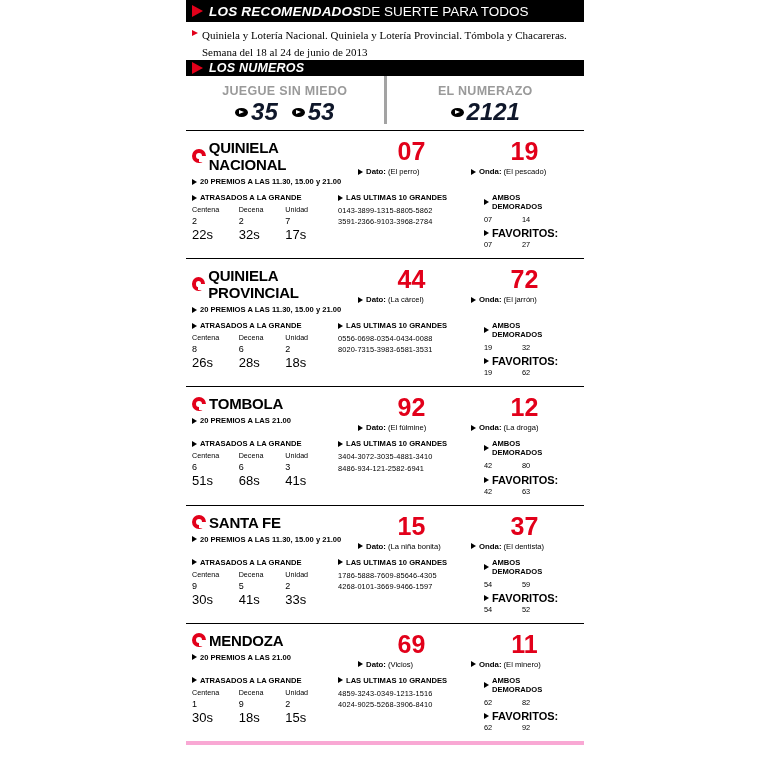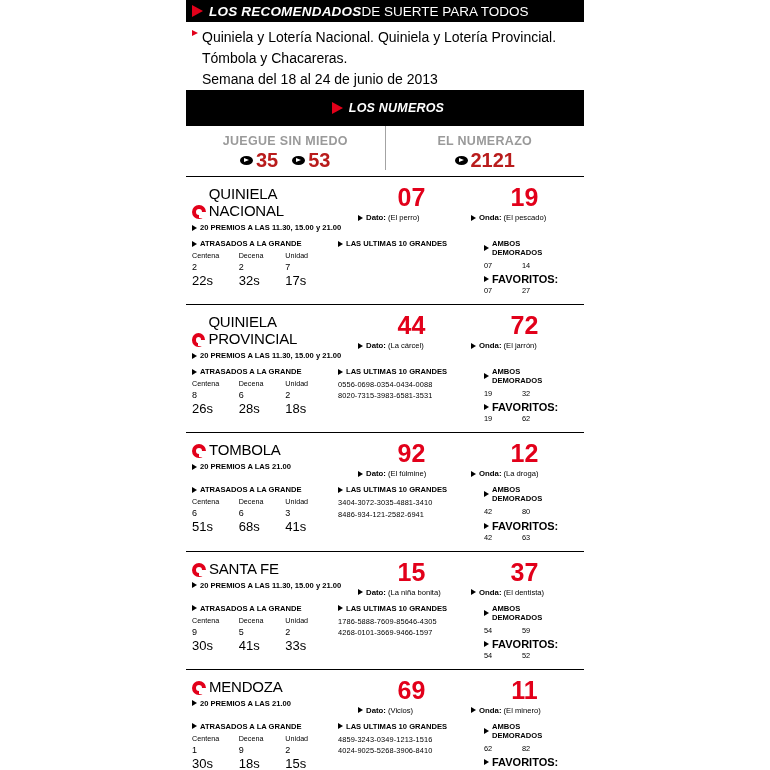--- a/index.html
+++ b/index.html
@@ -19,68 +19,68 @@
     height:22px;display:flex;align-items:center;
     padding-left:6px;
   }
   .blackbar .tri{
     width:0;height:0;border-left:11px solid #e2001a;
     border-top:6px solid transparent;border-bottom:6px solid transparent;
     margin-right:6px;
   }
   .blackbar .t1{font-weight:bold;font-size:13.5px;letter-spacing:.2px;font-style:italic;}
   .blackbar .t2{font-weight:normal;font-size:13.5px;margin-left:0;}
-  .blackbar.small{height:36px;justify-content:center;}
+  .blackbar.small{height:16px;}
   .blackbar.small .t1{font-size:12.5px;}
 
   
   .intro{padding:5px 6px 0 6px;}
   .introrow{display:flex;align-items:flex-start;font-size:8.6px;line-height:1.45;}
   .introrow .bullet{
     width:0;height:0;border-left:6px solid #e2001a;
     border-top:3.5px solid transparent;border-bottom:3.5px solid transparent;
     margin:3px 4px 0 0;flex:0 0 auto;
   }
-  .introtext{font-size:14px;line-height:1.5;}
+  .introtext{font-size:11px;line-height:1.5;font-family:Liberation Serif, serif;}
 
   .bignums{
     color:#e2001a;font-weight:bold;font-size:24px;
     text-align:center;letter-spacing:.5px;margin:7px 0 6px 0;
     white-space:nowrap;
   }
 
   
   .topcols{display:flex;border-bottom:1px solid #000;padding-bottom:6px;}
   .topcol{flex:1;text-align:center;padding-top:8px;}
-  .topcol.left{border-right:1px solid #a3a3a3;}
+  .topcol.left{border-right:3px solid #a3a3a3;}
   .topcap{
     color:#9a9a9a;font-weight:bold;font-size:12.5px;letter-spacing:.3px;
     margin-bottom:2px;
   }
   .topvals{display:flex;justify-content:center;align-items:center;gap:14px;}
   .bigred{
-    color:#b91c1c;font-weight:bold;font-size:20px;line-height:1;
-    display:flex;align-items:center;
+    color:#0f172a;font-weight:bold;font-size:24px;line-height:1;
+    display:flex;align-items:center;font-style:italic;
   }
   .ovalicon{
     display:inline-block;width:13px;height:9px;border-radius:50%;
     background:#000;position:relative;margin-right:3px;
   }
   .ovalicon:after{
     content:"";position:absolute;left:4px;top:2px;
     width:0;height:0;border-left:5px solid #fff;
     border-top:2.5px solid transparent;border-bottom:2.5px solid transparent;
   }
 
   
   .game{border-bottom:1px solid #000;padding:8px 6px 8px 6px;}
-  .game:last-of-type{border-bottom:2px solid #f9a8d4;}
+  .game:last-of-type{border-bottom:4px solid #f9a8d4;}
   .ghead{display:flex;align-items:flex-start;}
   .gtitlewrap{width:160px;flex:0 0 160px;}
-  .gtitle{display:flex;align-items:flex-end;font-weight:normal;font-size:15px;letter-spacing:-.2px;}
+  .gtitle{display:flex;align-items:center;font-weight:bold;font-size:15px;letter-spacing:-.2px;}
   .cmark{
     width:14px;height:14px;border-radius:50%;
     border:4px solid #e2001a;margin-right:3px;position:relative;box-sizing:border-box;
   }
   .cmark:after{
     content:"";position:absolute;right:-4px;top:3px;width:7px;height:6px;background:#fff;
   }
   .gsub{display:flex;align-items:center;margin-top:4px;font-size:7.6px;font-weight:bold;}
   .gsub .bullet{
     width:0;height:0;border-left:5px solid #000;
@@ -233,20 +233,24 @@
               <div class="s">17s</div>
             </div>
         </div>
       </div>
 
       <div class="gsec s2">
         <div class="sechead">
           <span class="bullet"></span>
           <span>LAS ULTIMAS 10 GRANDES</span>
         </div>
+        <div class="lastlines">
+          <div>0143-3899-1315-8805-5862</div>
+                <div>3591-2366-9103-3968-2784</div>
+        </div>
       </div>
 
       <div class="gsec s3">
         <div class="sechead">
           <span class="bullet"></span>
           <span>AMBOS DEMORADOS</span>
         </div>
 
           <div class="dempair">
             <span class="a">07</span>

